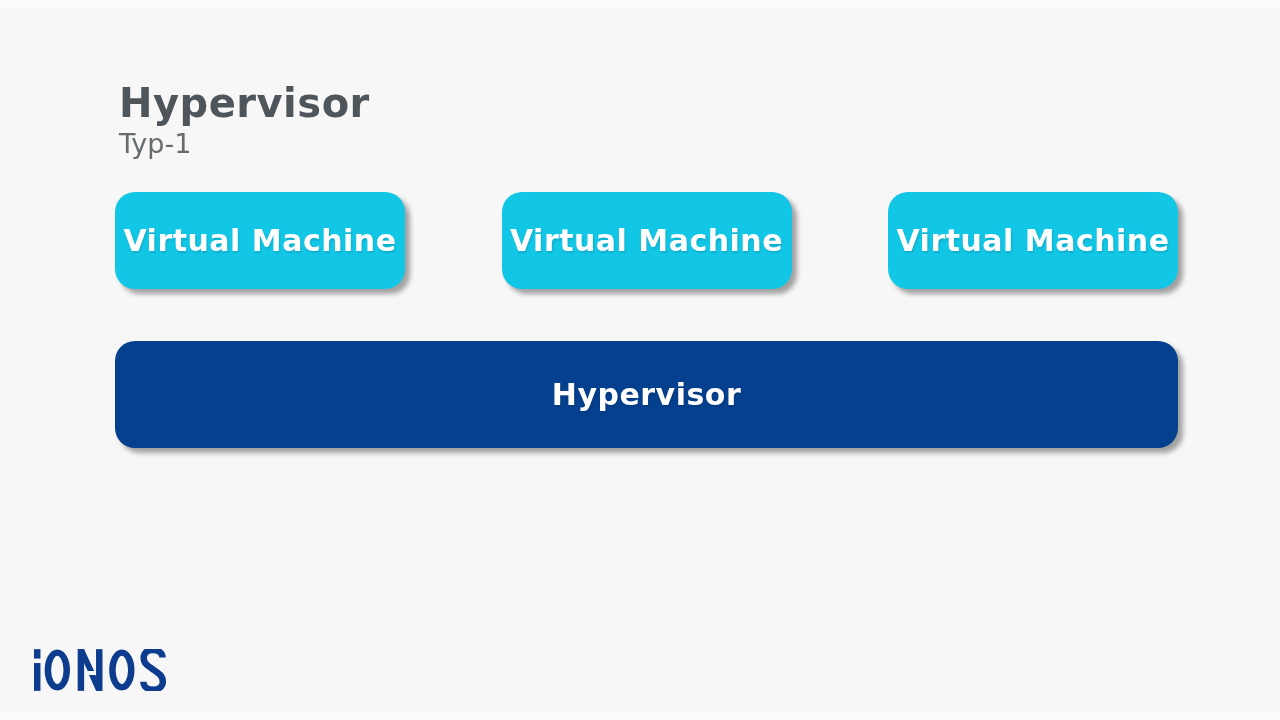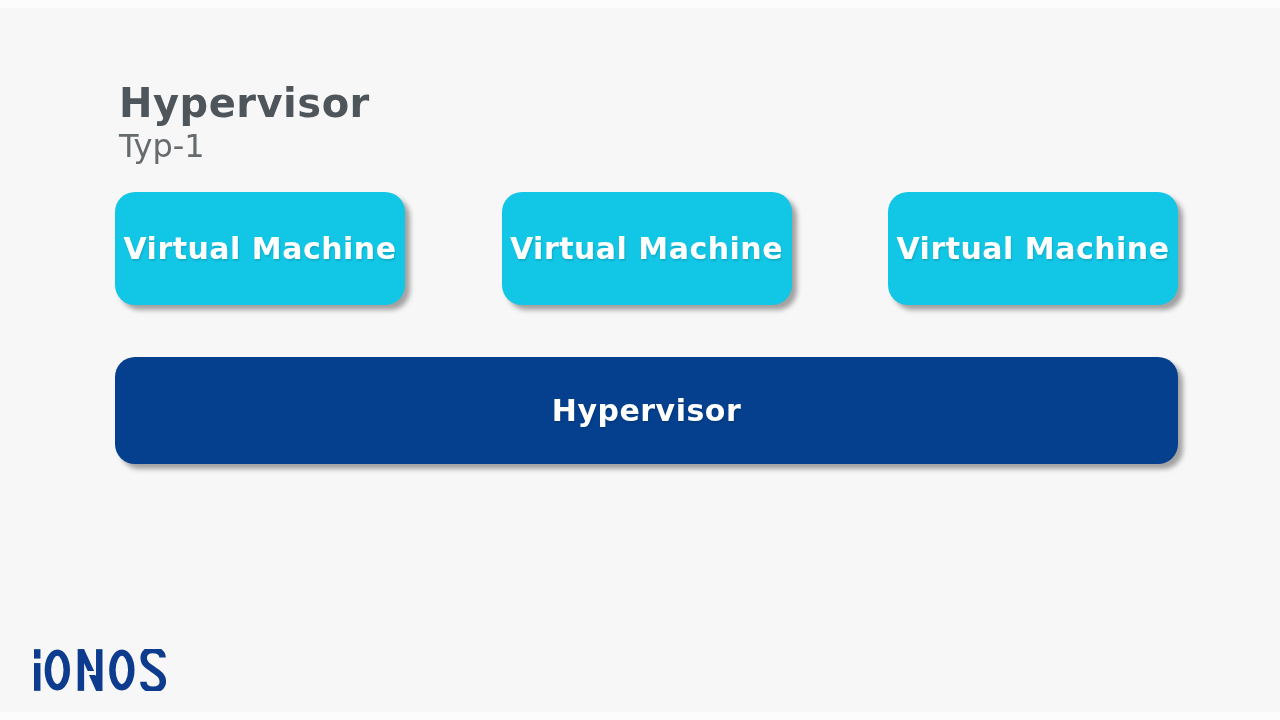--- a/index.html
+++ b/index.html
@@ -19,41 +19,41 @@
 
   .header { position: absolute; left: 119px; top: 80px; }
   .title {
     font-size: 40px;
     font-weight: bold;
     color: var(--title-text, #4e565b);
     letter-spacing: 0.5px;
     line-height: 1.15;
   }
   .subtitle {
-    font-size: 32px;
+    font-size: 27px;
     font-weight: normal;
     color: var(--subtitle-text, #666b6e);
     margin-top: 3px;
     line-height: 1.1;
   }
 
   .diagram { position: absolute; left: 115px; top: 192px; width: 1063px; }
   .vm-row { display: flex; justify-content: space-between; }
   .box {
     background: var(--cyan, #12c6e6);
     border-radius: 20px;
     box-shadow: 5px 5px 5px rgba(0,0,0,0.35);
     display: flex; align-items: center; justify-content: center;
     color: var(--box-text, #ffffff);
     font-weight: bold;
     font-size: 30px;
     letter-spacing: 0.5px;
     text-shadow: 1px 2px 2px rgba(0,0,0,0.12);
   }
-  .vm-box { width: 290px; height: 113px; }
+  .vm-box { width: 290px; height: 97px; }
   .wide-box { width: 1063px; height: 107px; }
   .hypervisor-box { background: var(--dark-blue, #04408e); margin-top: 52px; }
   .hardware-box { margin-top: 51px; }
 
   .logo { position: absolute; left: 33px; top: 649px; width: 135px; height: 42px; }
   .logo svg { width: 135px; height: 42px; display: block; }
 </style>
 </head>
 <body>
 

